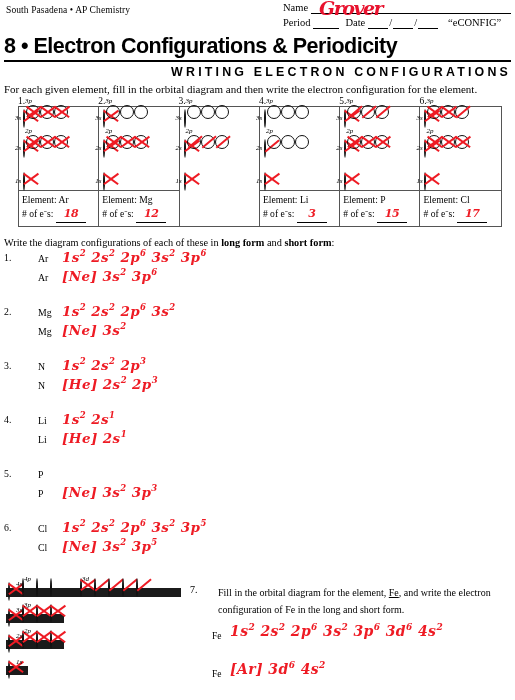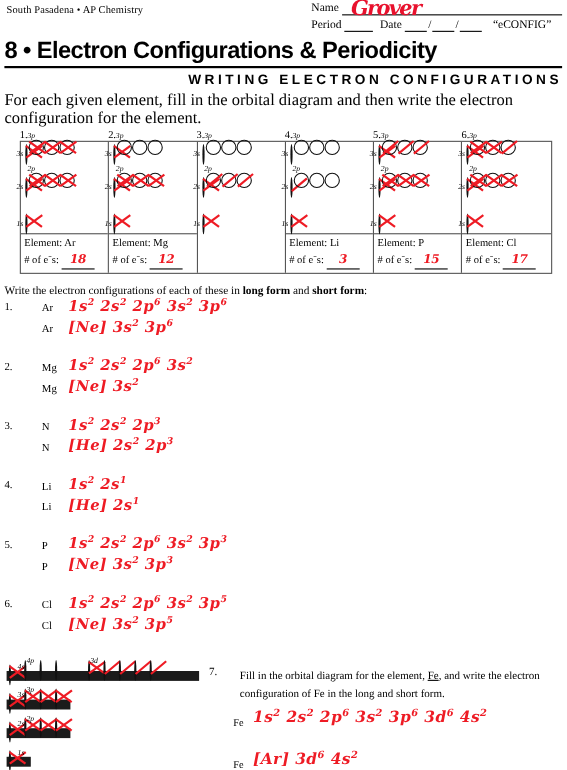--- a/index.html
+++ b/index.html
@@ -31,21 +31,21 @@
   
   .title{
     font-family:"Liberation Sans",sans-serif;font-weight:700;
     font-size:21.5px;letter-spacing:-.5px;margin:1px 0 0 4px;line-height:1.05;
   }
   .titlerule{border-bottom:2.2px solid #000;margin:2px 4px 0 4px;}
   .subtitle{
     font-family:"Liberation Sans",sans-serif;font-weight:700;font-size:12.4px;
     letter-spacing:3.2px;text-align:right;margin:3px 4px 0 0;
   }
-  .intro{font-size:15px;margin:4px 0 0 4px;}
+  .intro{font-size:11px;margin:4px 0 0 4px;}
 
   
   .tblnums{display:flex;margin:1px 0 0 18px;width:482px;}
   .tblnums div{width:80.3px;font-size:9.5px;}
   .otable{display:flex;margin:0 0 0 18px;width:482px;border:1px solid #555;}
   .ocell{width:80.3px;border-right:1px solid #555;position:relative;box-sizing:border-box;}
   .ocell:last-child{border-right:none;}
   .odiag{position:relative;height:83px;}
   .orow{position:absolute;left:0;display:flex;align-items:center;}
   .orow.r3{top:3px;}
@@ -318,21 +318,21 @@
           </div>
         </div>
         <div class="olabels">
           <div>Element: <span>Cl</span></div>
           <div># of e⁻s: <span class="ansline"><span class="hand">17</span></span></div>
         </div>
       </div>
     </div>
 
   <div class="wrintro">
-    <span>Write the electron configurations of each of these in </span><b>long form</b><span> and </span><b>short form</b><span>:</span>
+    <span>Write the diagram configurations of each of these in </span><b>long form</b><span> and </span><b>short form</b><span>:</span>
   </div>
   <div class="qlist">
       <div class="qitem">
         <span class="qnum">1.</span>
         <span class="qsym l1">Ar</span>
         <span class="qans l1">1s<sup>2</sup> 2s<sup>2</sup> 2p<sup>6</sup> 3s<sup>2</sup> 3p<sup>6</sup></span>
         <span class="qsym l2">Ar</span>
         <span class="qans l2">[Ne] 3s<sup>2</sup> 3p<sup>6</sup></span>
       </div>
       <div class="qitem">
@@ -352,21 +352,20 @@
       <div class="qitem">
         <span class="qnum">4.</span>
         <span class="qsym l1">Li</span>
         <span class="qans l1">1s<sup>2</sup> 2s<sup>1</sup></span>
         <span class="qsym l2">Li</span>
         <span class="qans l2">[He] 2s<sup>1</sup></span>
       </div>
       <div class="qitem">
         <span class="qnum">5.</span>
         <span class="qsym l1">P</span>
-        <span class="qans l1">1s<sup>2</sup> 2s<sup>2</sup> 2p<sup>6</sup> 3s<sup>2</sup> 3p<sup>3</sup></span>
         <span class="qsym l2">P</span>
         <span class="qans l2">[Ne] 3s<sup>2</sup> 3p<sup>3</sup></span>
       </div>
       <div class="qitem">
         <span class="qnum">6.</span>
         <span class="qsym l1">Cl</span>
         <span class="qans l1">1s<sup>2</sup> 2s<sup>2</sup> 2p<sup>6</sup> 3s<sup>2</sup> 3p<sup>5</sup></span>
         <span class="qsym l2">Cl</span>
         <span class="qans l2">[Ne] 3s<sup>2</sup> 3p<sup>5</sup></span>
       </div>

